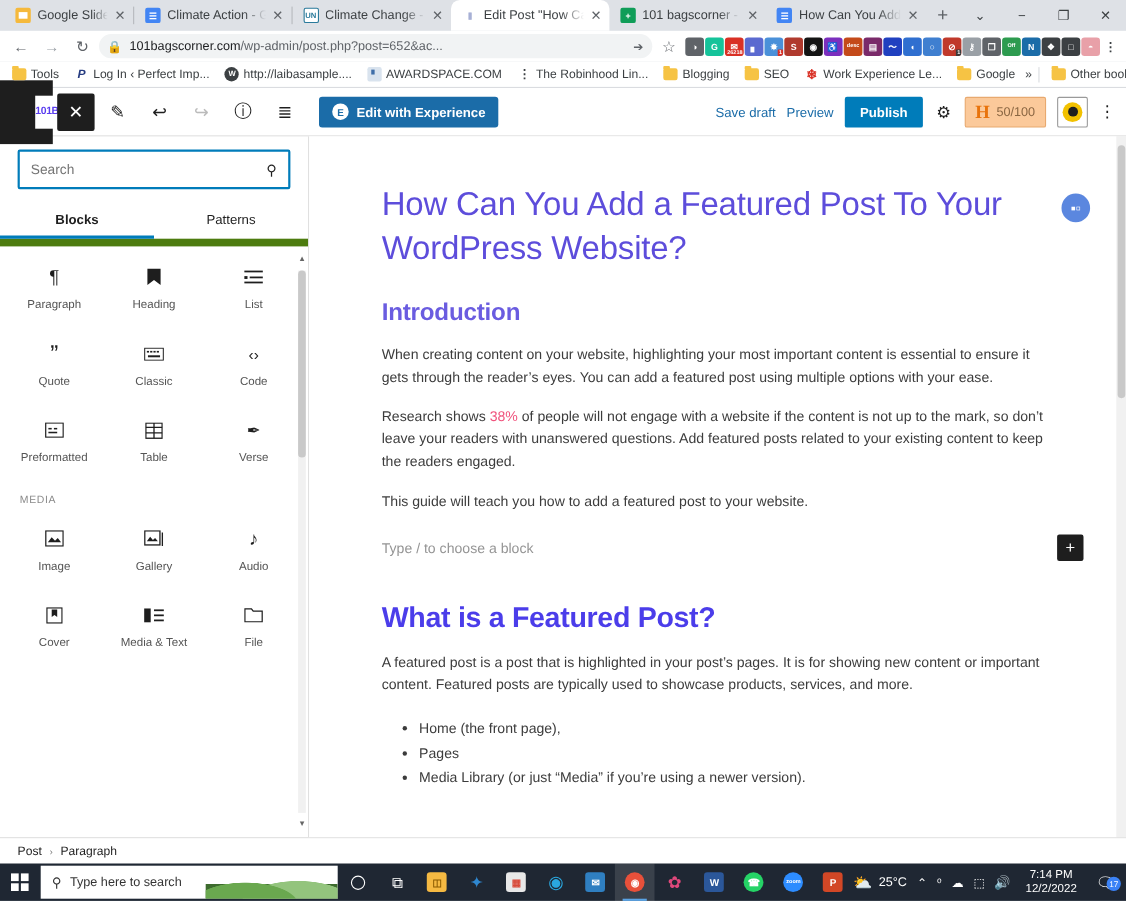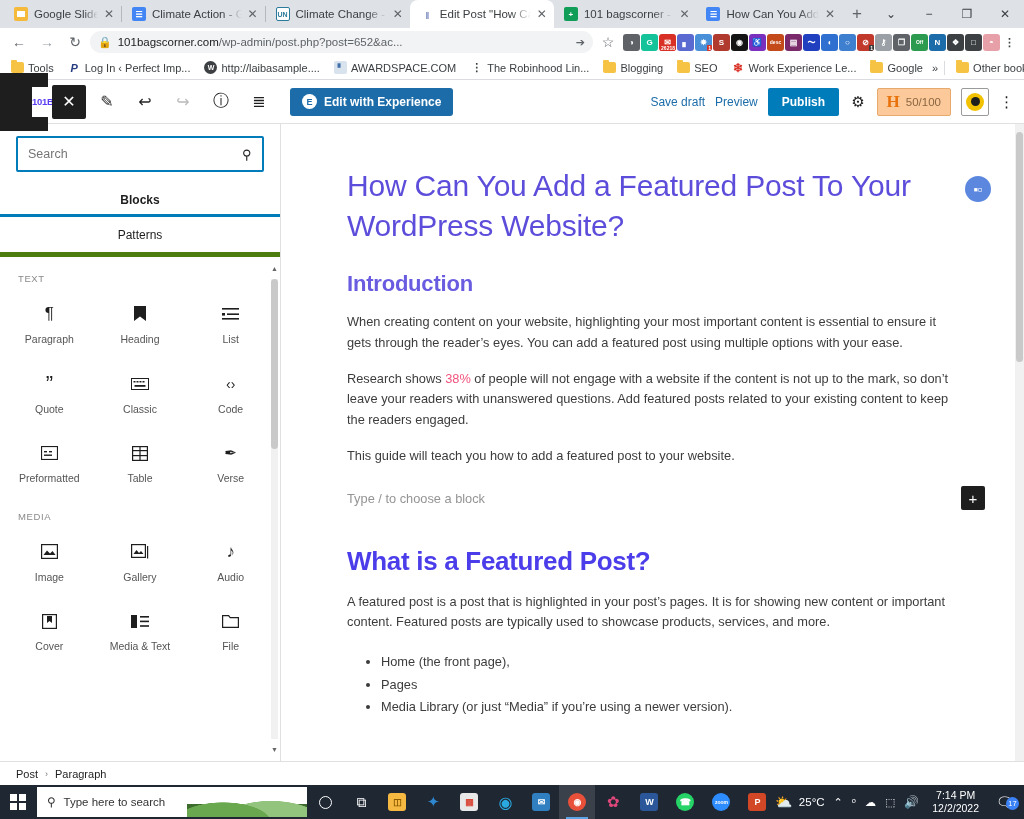--- a/index.html
+++ b/index.html
@@ -97,21 +97,21 @@
 
   .wp-body { flex: 1 1 auto; display: flex; min-height: 0; }
 
   
   .inserter { width: 281px; flex: 0 0 281px; border-right: 1px solid #e0e0e0; display: flex; flex-direction: column; min-height: 0; }
   .search-wrap { padding: 12px 16px 10px; }
   .search-box { height: 36px; border: 2px solid #007cba; border-radius: 2px; display: flex; align-items: center; padding: 0 10px; gap: 6px; }
   .search-box input { flex: 1 1 auto; border: 0; outline: none; font-size: 12.5px; color: #1e1e1e; font-family: "Liberation Sans", sans-serif; background: transparent; }
   .search-box input::placeholder { color: #757575; }
   .search-ico { font-size: 13px; color: #1e1e1e; transform: scaleX(-1); }
-  .tabs-row { display: flex; border-bottom: 5px solid #4d7c0f; flex-direction: column; }
+  .tabs-row { display: flex; border-bottom: 7px solid #4d7c0f; }
   .ins-tab { flex: 1 1 50%; text-align: center; font-size: 12px; padding: 11px 0 10px; color: #1e1e1e; }
   .ins-tab.active { font-weight: bold; box-shadow: inset 0 -3px 0 #007cba; }
   .blocks-scroll { flex: 1 1 auto; overflow: hidden; position: relative; padding: 0 4px; }
   .cat-title { font-size: 9.5px; letter-spacing: 0.6px; color: #8a8a8a; padding: 16px 14px 2px; text-transform: uppercase; }
   .block-grid { display: grid; grid-template-columns: repeat(3, 1fr); }
   .block-item { display: flex; flex-direction: column; align-items: center; gap: 9px; padding: 18px 2px 10px; }
   .block-ico { font-size: 17px; color: #1e1e1e; height: 20px; display: flex; align-items: center; justify-content: center; }
   .block-label { font-size: 10.5px; color: #555; text-align: center; line-height: 1.2; }
   .ins-scrollbar { position: absolute; right: 1px; top: 8px; bottom: 8px; width: 9px; }
   .ins-scrollbar .track { position: absolute; top: 14px; bottom: 14px; left: 1px; width: 7px; background: #f1f1f1; }
@@ -337,21 +337,20 @@
         <div class="search-box">
           <input value="" placeholder="Search" style="">
           <span class="search-ico">⚲</span>
         </div>
       </div>
       <div class="tabs-row">
         <div class="ins-tab active">Blocks</div>
         <div class="ins-tab">Patterns</div>
       </div>
       <div class="blocks-scroll">
-        <div class="cat-title">TEXT</div>
         <div class="block-grid">
           <div class="block-item">
             <span class="block-ico">¶</span>
             <span class="block-label">Paragraph</span>
           </div>
           <div class="block-item">
             <span class="block-ico">
               <svg width="14" height="16" viewBox="0 0 14 16">
                   <path d="M1 0h12v15l-6-4.5L1 15z" fill="#1e1e1e"></path>
                 </svg>

